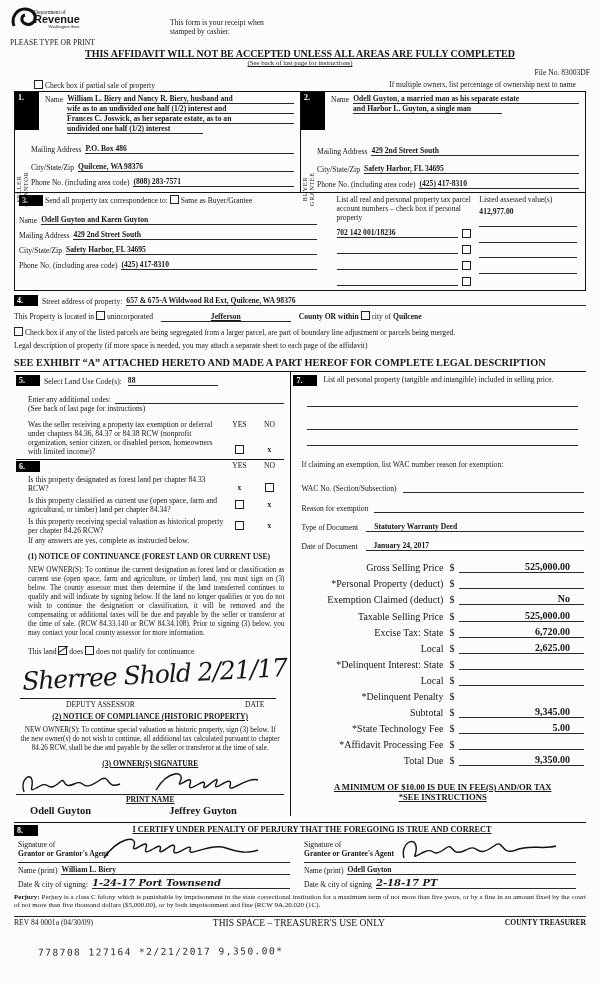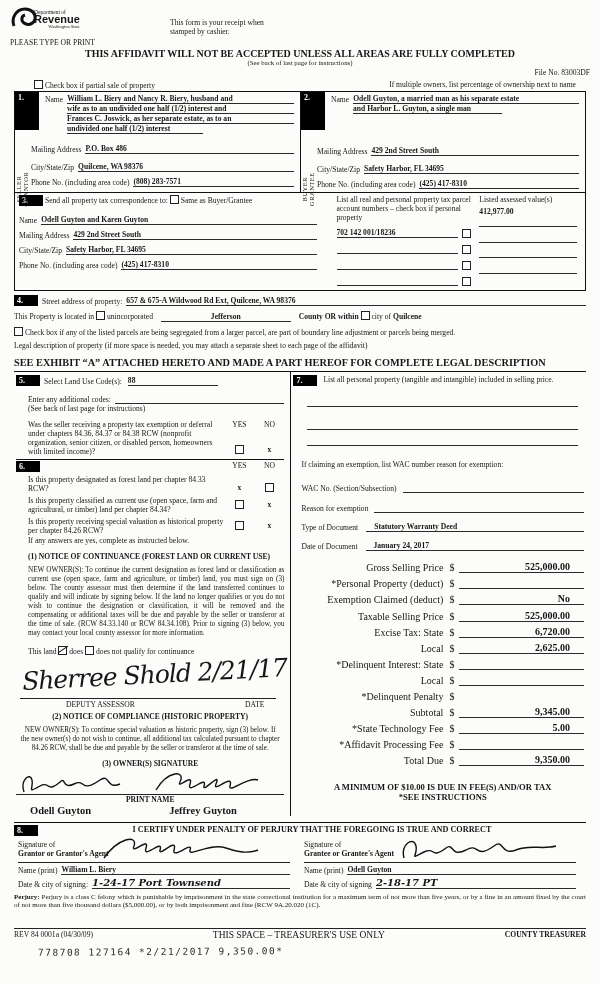--- a/index.html
+++ b/index.html
@@ -2,21 +2,21 @@
 <html><head>
 <meta charset="utf-8">
 <style>
   html,body{margin:0;padding:0;}
   body{width:600px;height:984px;background:#e9e9e7;font-family:"Liberation Serif",serif;color:#161616;}
   .page{position:relative;width:600px;height:984px;background:#fcfcfa;overflow:hidden;}
   .inner{padding:6px 10px 0 10px;}
   .tiny{font-size:6.8px;}
   .small{font-size:7.6px;}
   .b{font-weight:bold;}
-  .center{text-align:center;}
+  .center{text-align:center;text-decoration:underline;}
   .u{border-bottom:1px solid #2a2a2a;display:inline-block;}
   .val{font-weight:bold;}
   .cb{display:inline-block;width:7px;height:7px;border:1px solid #222;vertical-align:-1px;background:#fff;position:relative;}
   .cb.checked::after{content:"";position:absolute;left:-2px;top:2px;width:12px;border-top:1.4px solid #111;transform:rotate(-35deg);}
   .numbox{display:inline-block;background:#000;color:#fff;font-weight:bold;font-size:8px;width:24px;height:11px;line-height:11px;padding-left:3px;box-sizing:border-box;}
   .numbox.tall{height:38px;vertical-align:top;}
   
   .hdr{display:flex;align-items:flex-start;}
   .hdr-left{width:160px;}
   .hdr-center{flex:1;text-align:center;}
@@ -67,21 +67,21 @@
   .feerow .fval{flex:1;text-align:right;font-weight:bold;padding-right:14px;}
   .feerow .fline{border-bottom:1px solid #2a2a2a;}
   
   .sec8{border-top:1.5px solid #111;margin:6px 4px 0 4px;padding-top:2px;font-size:7.6px;}
   .sec8cols{display:flex;}
   .sec8col{width:50%;box-sizing:border-box;padding:2px 10px 0 4px;position:relative;}
   .s8row{display:flex;align-items:flex-end;margin-top:2px;}
   .s8row .lab{white-space:nowrap;margin-right:4px;}
   .s8row .u{flex:1;}
   .hand{font-family:"DejaVu Serif",serif;font-style:italic;font-weight:bold;font-size:10px;white-space:nowrap;}
-  .perjury{font-size:7px;margin:4px 4px 0 4px;border-bottom:1px solid #222;padding-bottom:19px;text-align:justify;}
+  .perjury{font-size:7px;margin:4px 4px 0 4px;border-bottom:1px solid #222;padding-bottom:7px;text-align:justify;}
   .revrow{display:flex;justify-content:space-between;align-items:flex-start;margin:1px 4px 0 4px;}
   .stamp{position:absolute;left:38px;top:946px;font-family:"DejaVu Sans Mono",monospace;font-size:9.5px;letter-spacing:1.5px;color:#2e2e2e;transform:rotate(-.4deg);}
   .sigsvg{display:block;}
 </style>
 </head>
 <body>
 
 <div class="page">
   <div class="inner">
 

